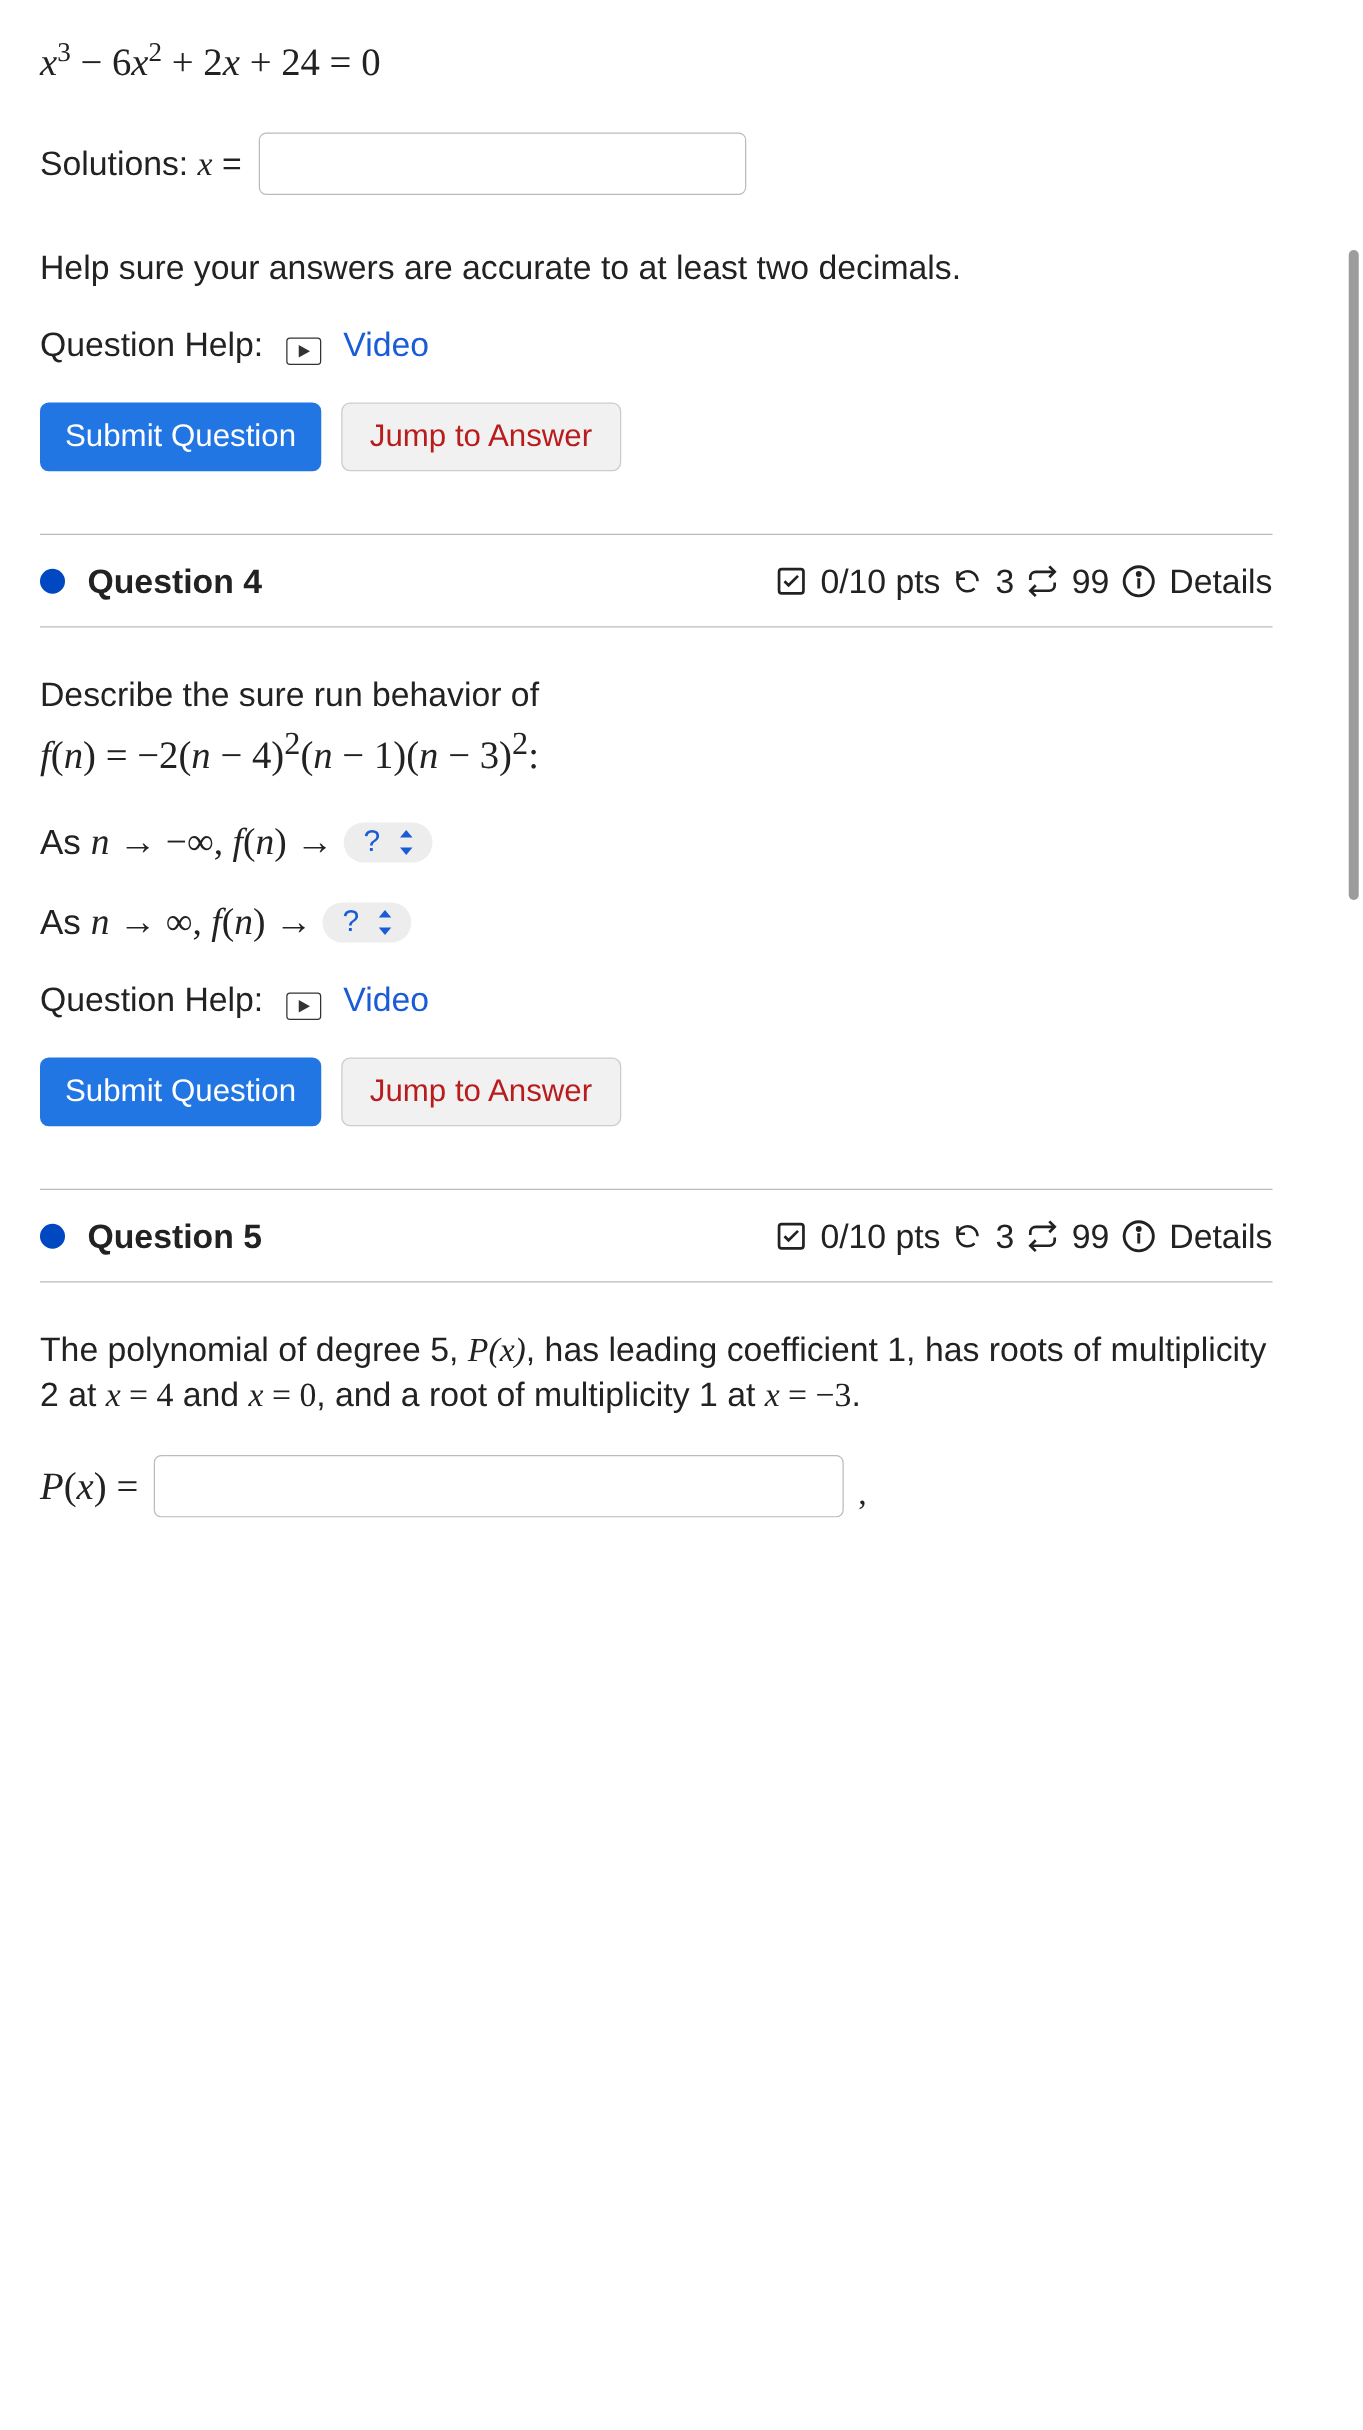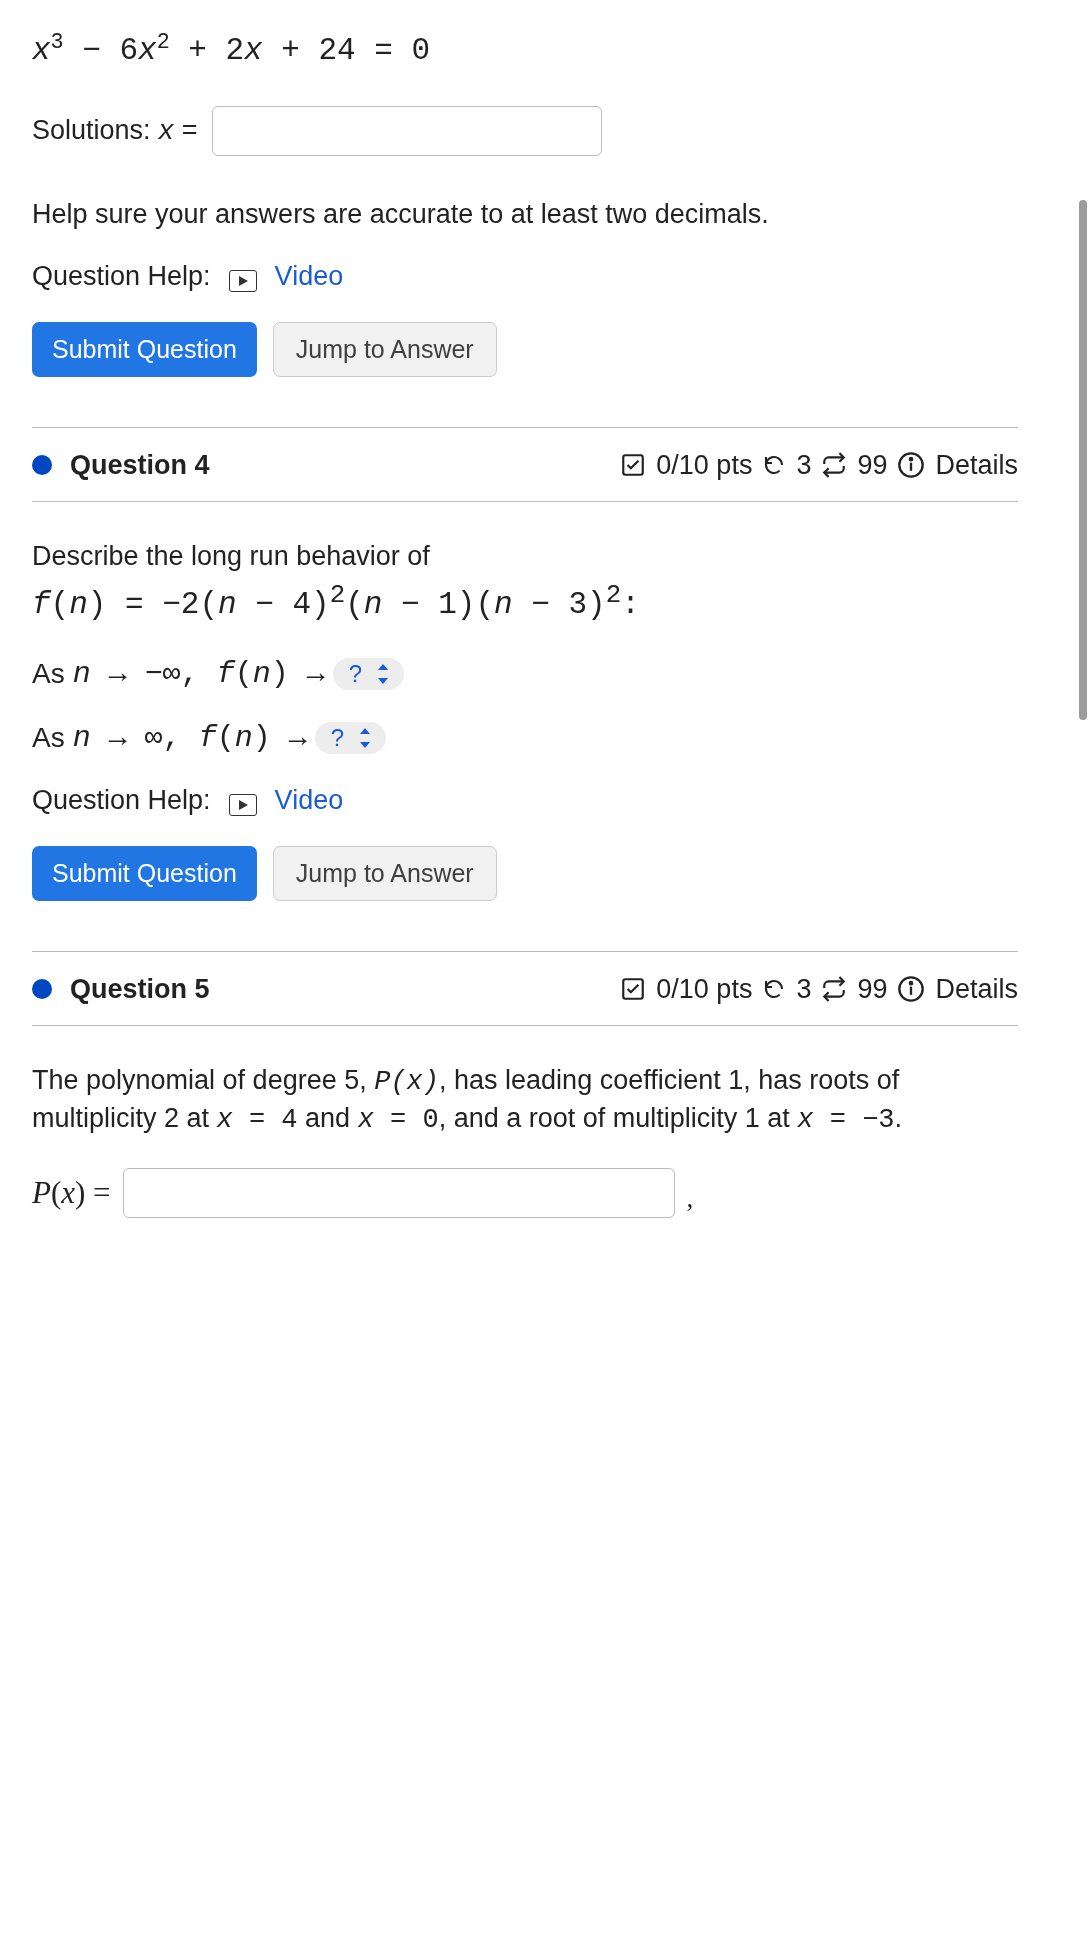--- a/index.html
+++ b/index.html
@@ -72,21 +72,21 @@
     color: #fff;
     border: none;
     border-radius: 7px;
     font-size: 25px;
     padding: 12px 20px;
     cursor: pointer;
     font-family: inherit;
   }
   button.secondary {
     background: #f1f1f1;
-    color: #404040;
+    color: #b91c1c;
     border: 1px solid #ccc;
     border-radius: 7px;
     font-size: 25px;
     padding: 12px 22px;
     cursor: pointer;
     font-family: inherit;
   }
   .qheader {
     border-top: 1.5px solid #bbb;
     border-bottom: 1.5px solid #bbb;
@@ -106,21 +106,21 @@
   .qfill { flex: 1 1 auto; }
   .qmeta {
     display: flex;
     align-items: center;
     gap: 10px;
     font-size: 27px;
     flex: 0 0 auto;
   }
   .ico { display:inline-flex; align-items:center; justify-content:center; }
   .details-link { cursor: pointer; }
-  .serif { font-family: Liberation Mono, monospace; }
+  .serif { font-family: Liberation Serif, serif; }
   .italic { font-style: italic; }
   .limit-row {
     font-family: 'Trebuchet MS', sans-serif;
     font-size: 28px;
     margin-bottom: 30px;
     display: flex;
     align-items: center;
     gap: 8px;
   }
   .limit-row .serif { font-size: 30px; }
@@ -244,21 +244,21 @@
         <svg width="28" height="28" viewBox="0 0 24 24" fill="none" stroke="#222" stroke-width="2">
             <circle cx="12" cy="12" r="10"></circle>
             <line x1="12" y1="10" x2="12" y2="17"></line>
             <circle cx="12" cy="7" r="1" fill="#222"></circle>
           </svg>
       </span>
       <span class="details-link">Details</span>
     </div>
   </div>
 
-  <div class="prompt-text" style="margin-bottom:6px">Describe the long run behavior of</div>
+  <div class="prompt-text" style="margin-bottom:6px">Describe the sure run behavior of</div>
   <div class="serif" style="font-size:31px;margin-bottom:34px">
     <span class="italic">f</span>(<span class="italic">n</span>) = −2(<span class="italic">n</span> − 4)<sup>2</sup>(<span class="italic">n</span> − 1)(<span class="italic">n</span> − 3)<sup>2</sup>:
   </div>
 
   <div class="limit-row">
     <span>As </span>
     <span class="serif"><span class="italic">n</span> → −∞, <span class="italic">f</span>(<span class="italic">n</span>) →</span>
     <span class="dropdown-pill">
       <span class="q">?</span>
       <span class="updown"></span>

